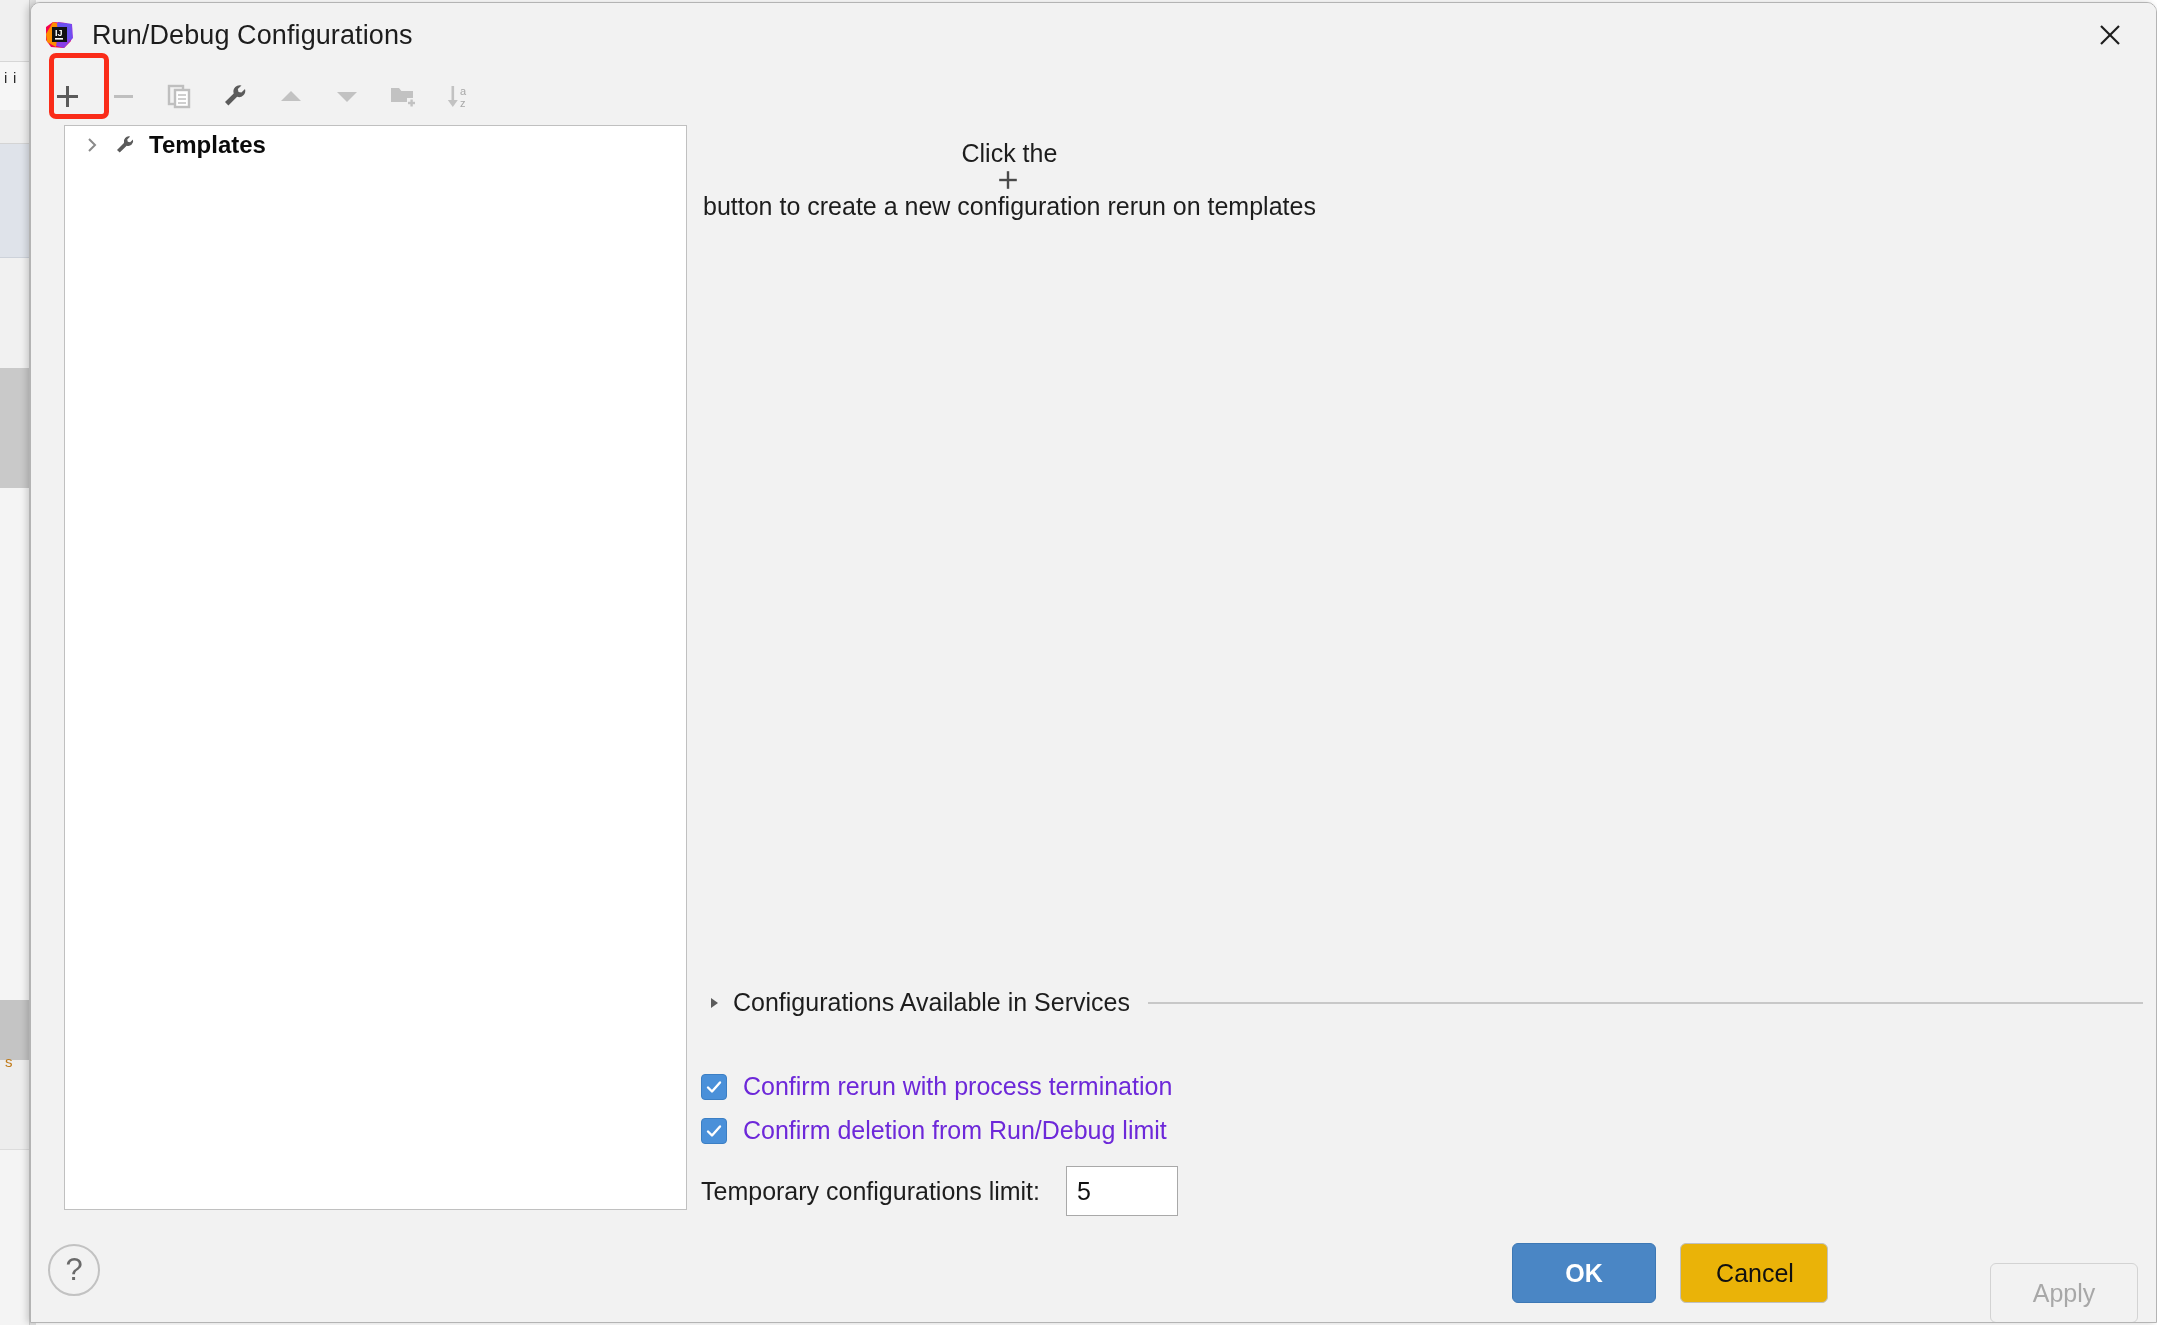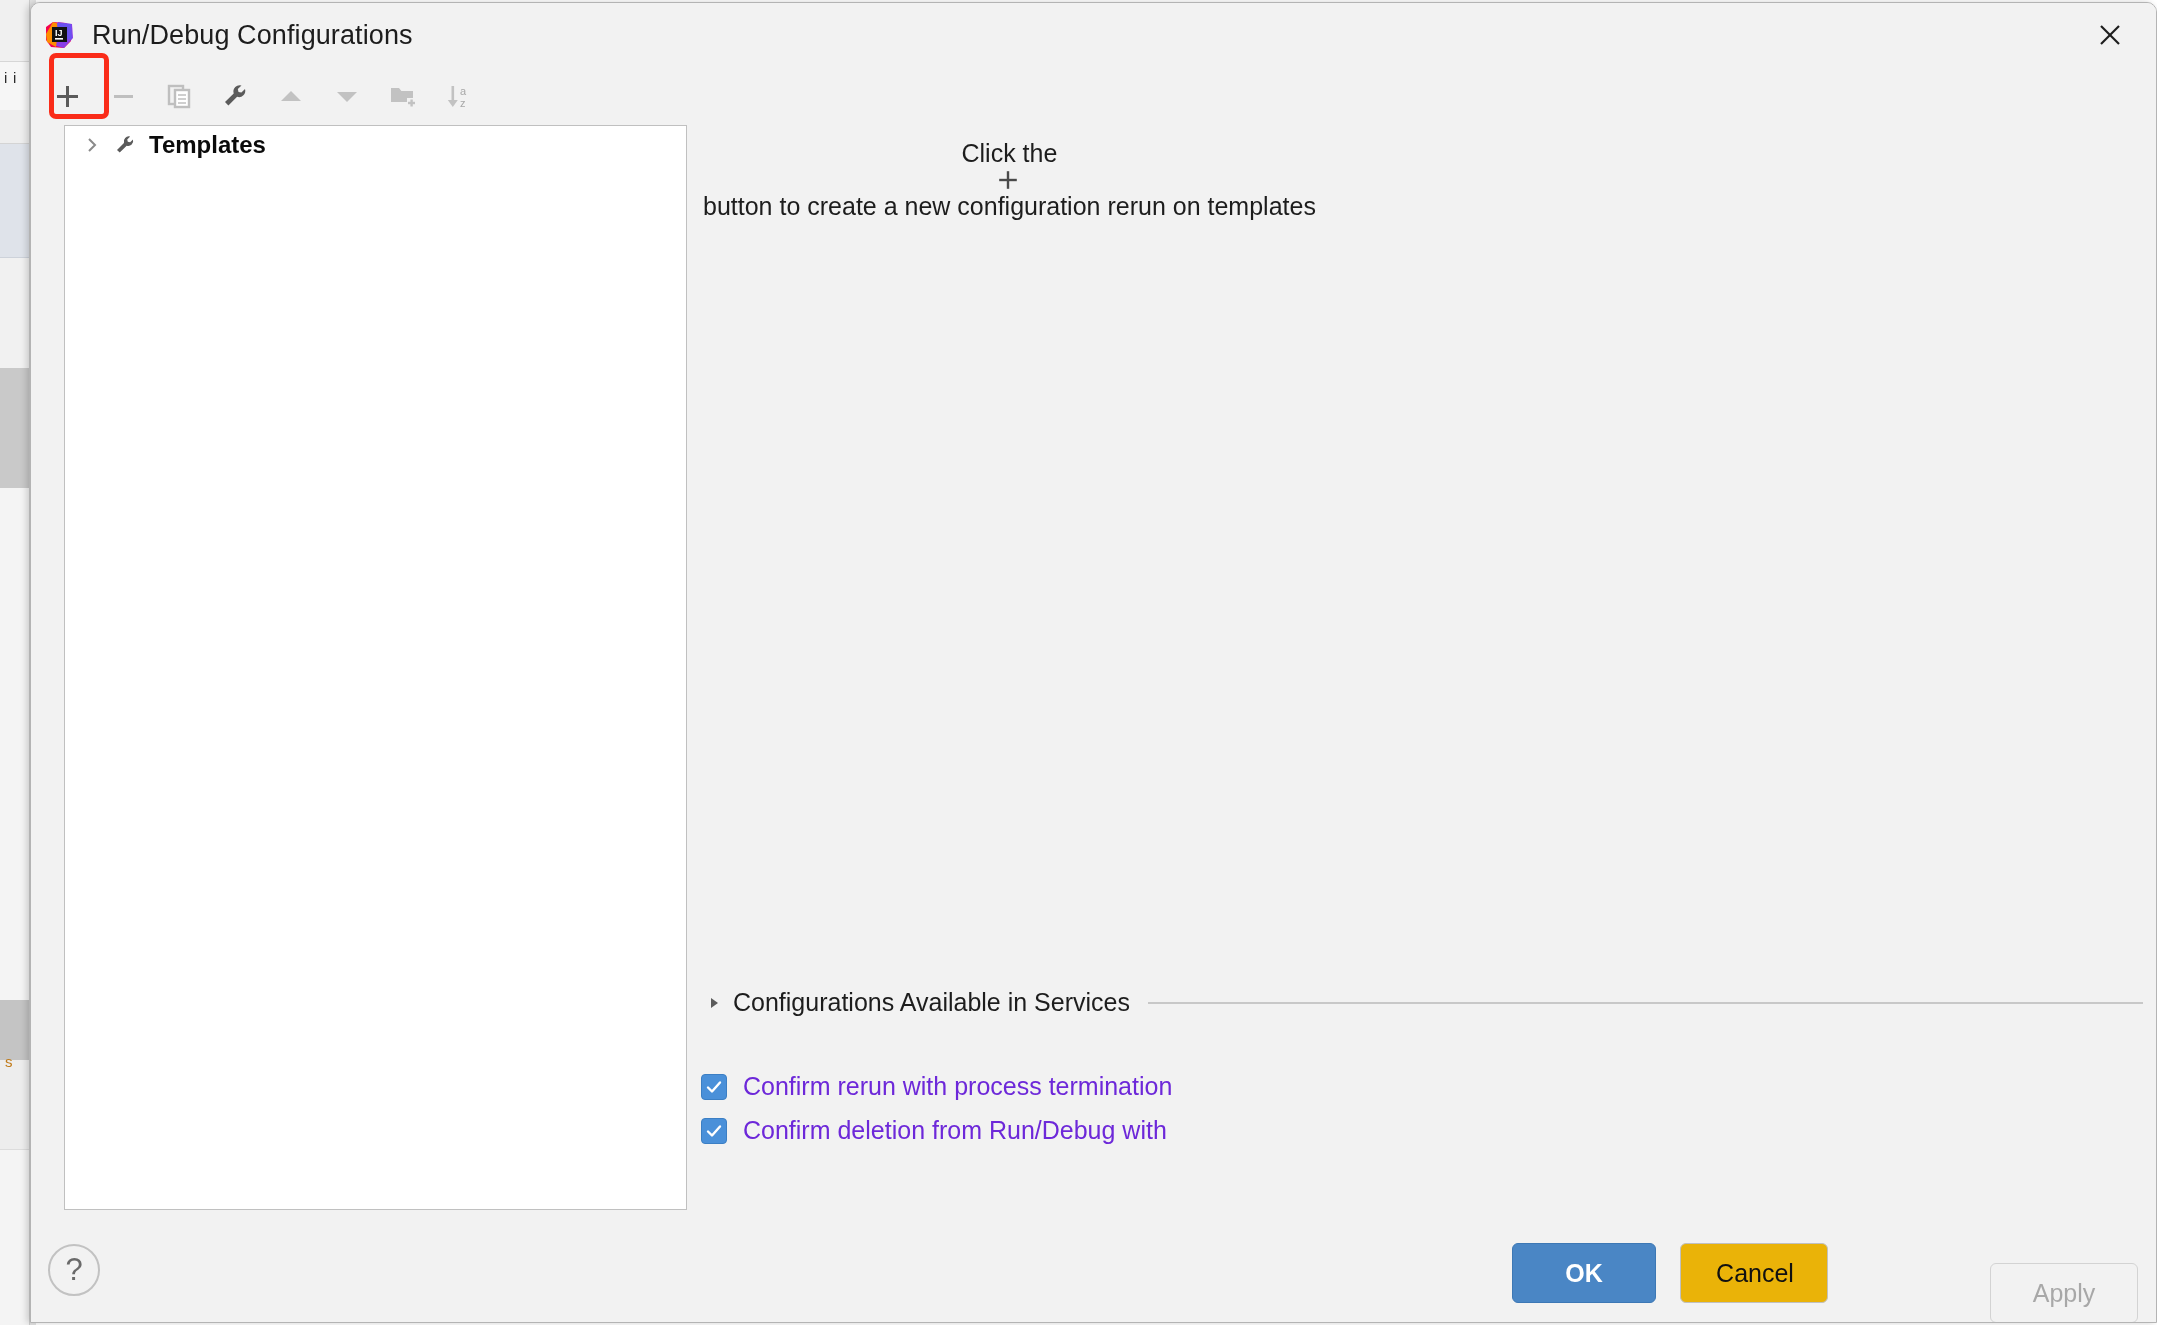--- a/index.html
+++ b/index.html
@@ -355,23 +355,27 @@
         </span>
         <span class="cb-label">Confirm rerun with process termination</span>
       </div>
 
       <div class="cb-row" id="cb-deletion">
         <span class="cb-box">
           <svg width="20" height="20" viewBox="0 0 20 20">
             <polyline points="4,10.5 8,14.5 16,5.5" fill="none" stroke="#ffffff" stroke-width="2.4" stroke-linecap="round" stroke-linejoin="round"></polyline>
           </svg>
         </span>
-        <span class="cb-label">Confirm deletion from Run/Debug with</span>
-      </div>
-
+        <span class="cb-label">Confirm deletion from Run/Debug limit</span>
+      </div>
+
+      <div id="temp-row">
+        <span id="temp-label">Temporary configurations limit:</span>
+        <input id="temp-input" type="text" value="5" style="">
+      </div>
 
     </div>
   </div>
 
   <div id="footer">
     <button id="help-button">?</button>
     <button class="footer-btn" id="ok-button">OK</button>
     <button class="footer-btn" id="cancel-button">Cancel</button>
     <button class="footer-btn" id="apply-button">Apply</button>
   </div>

